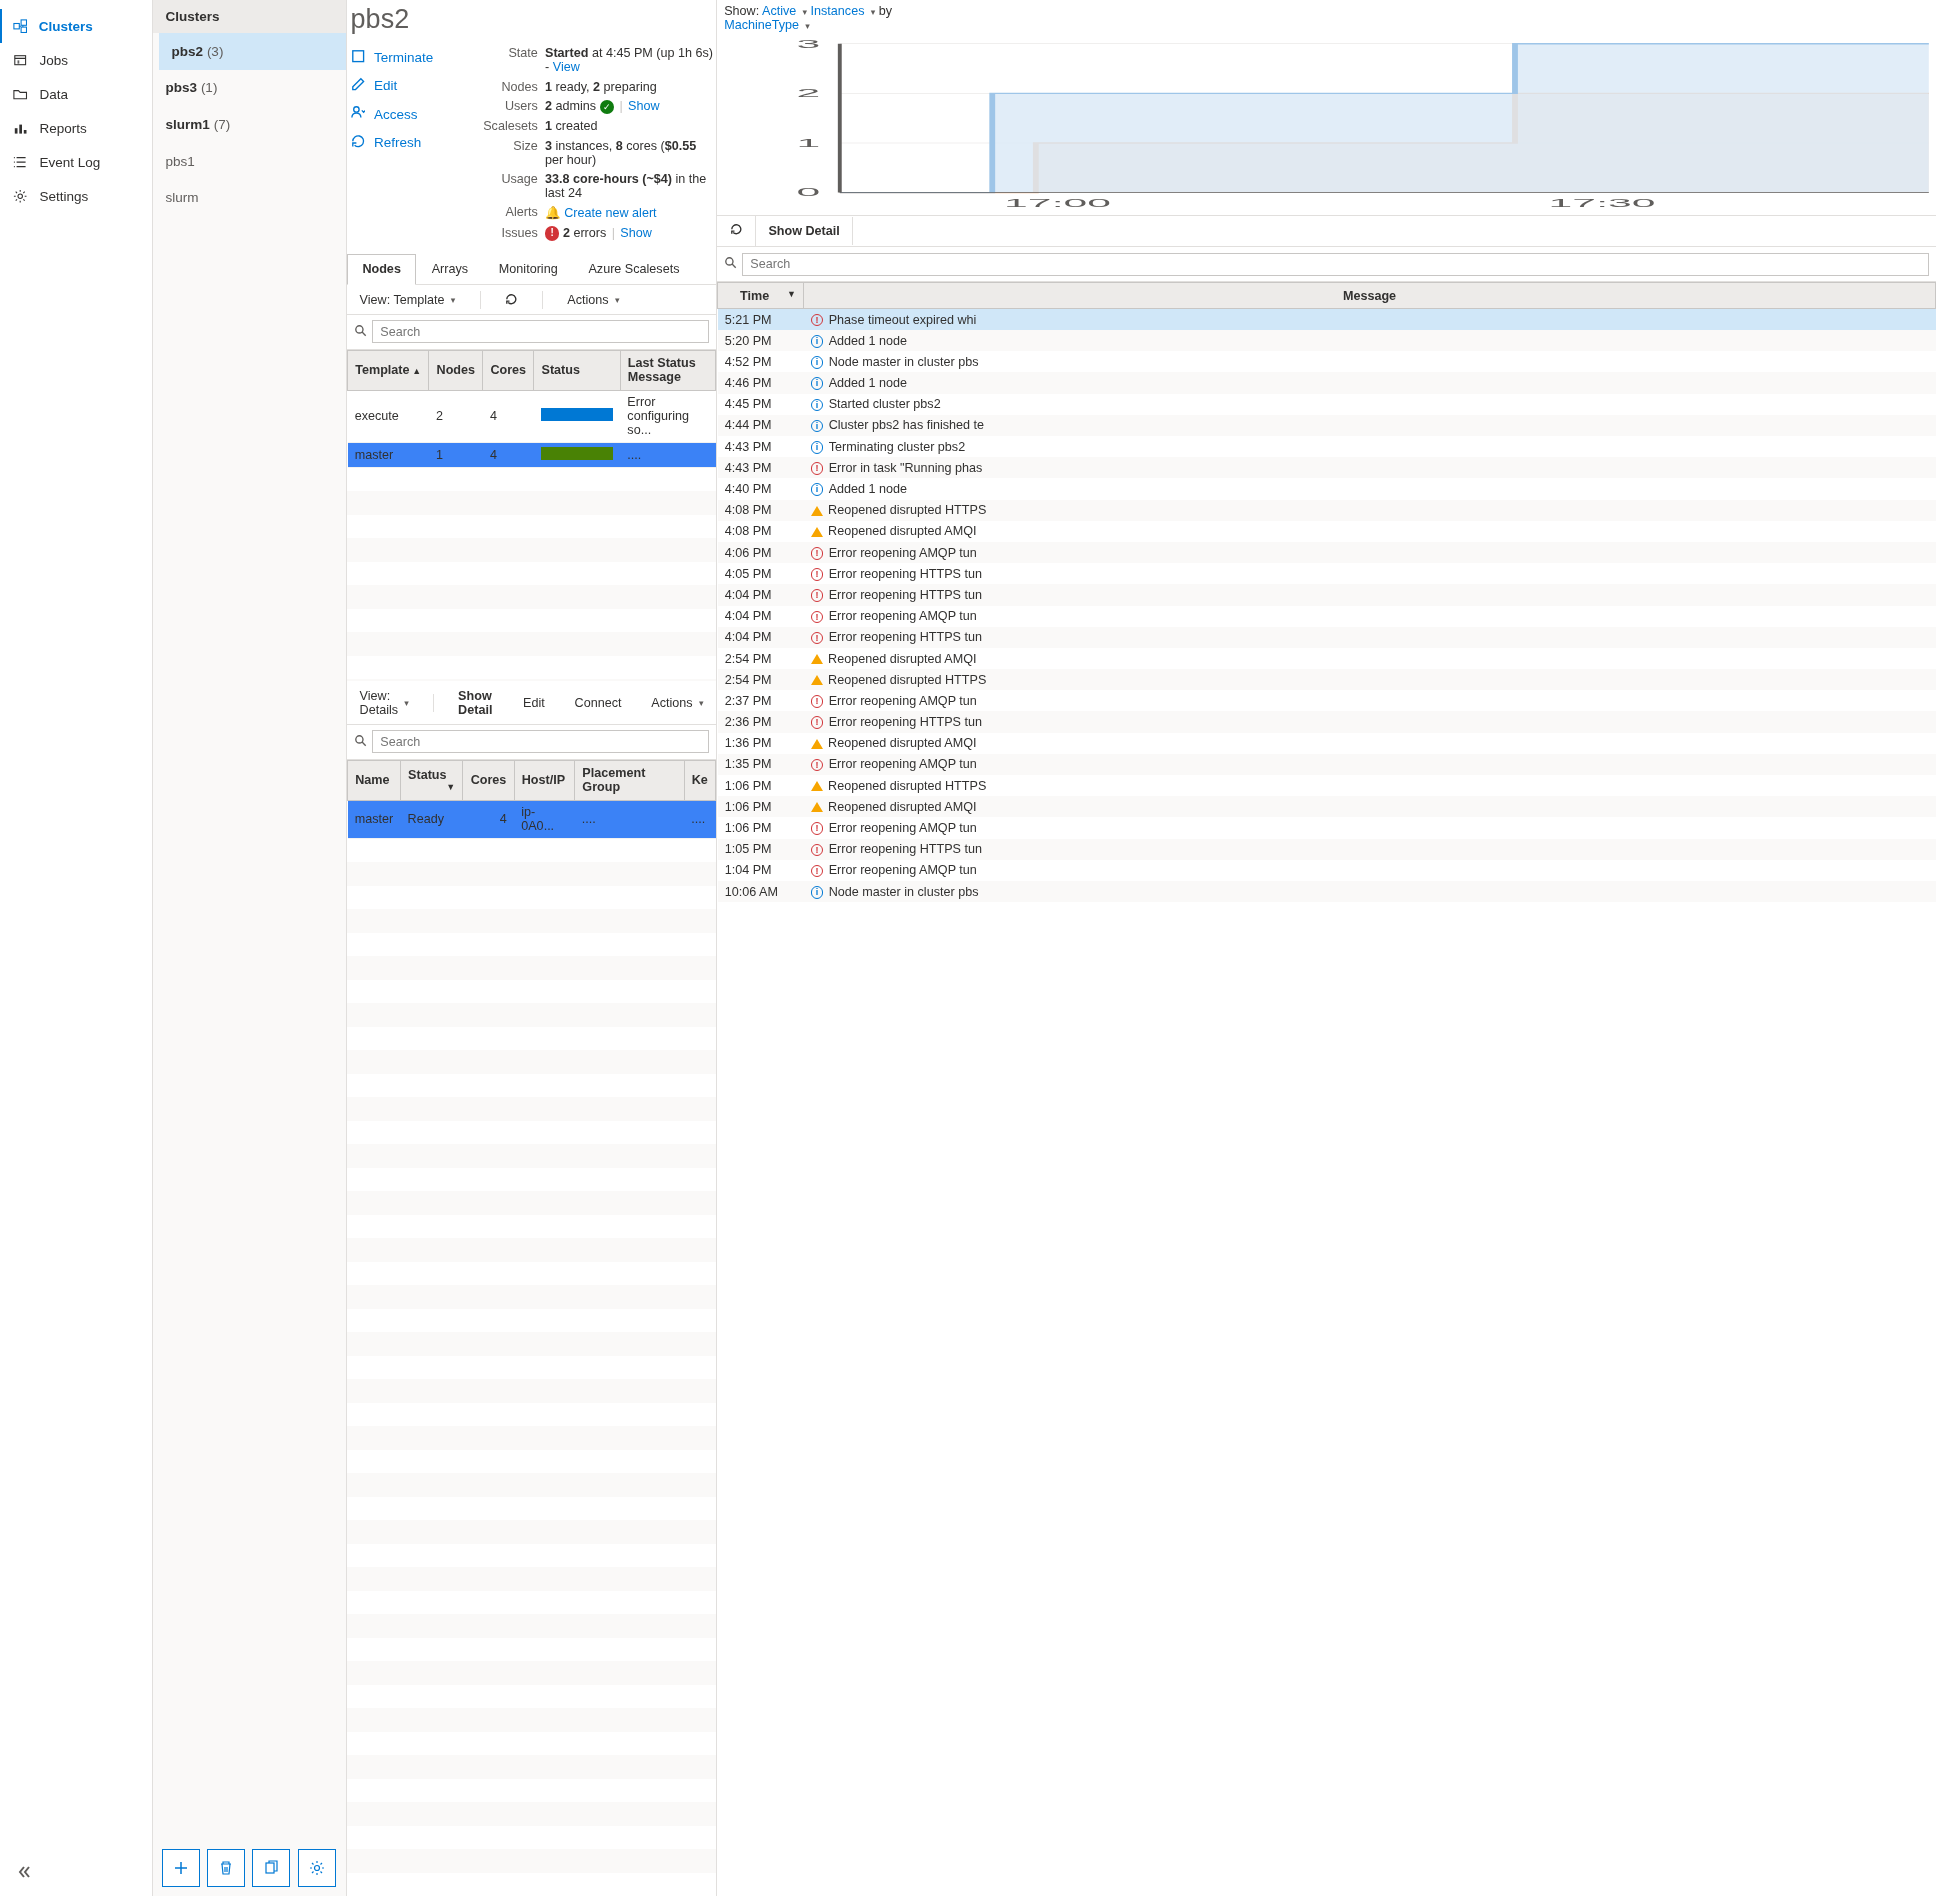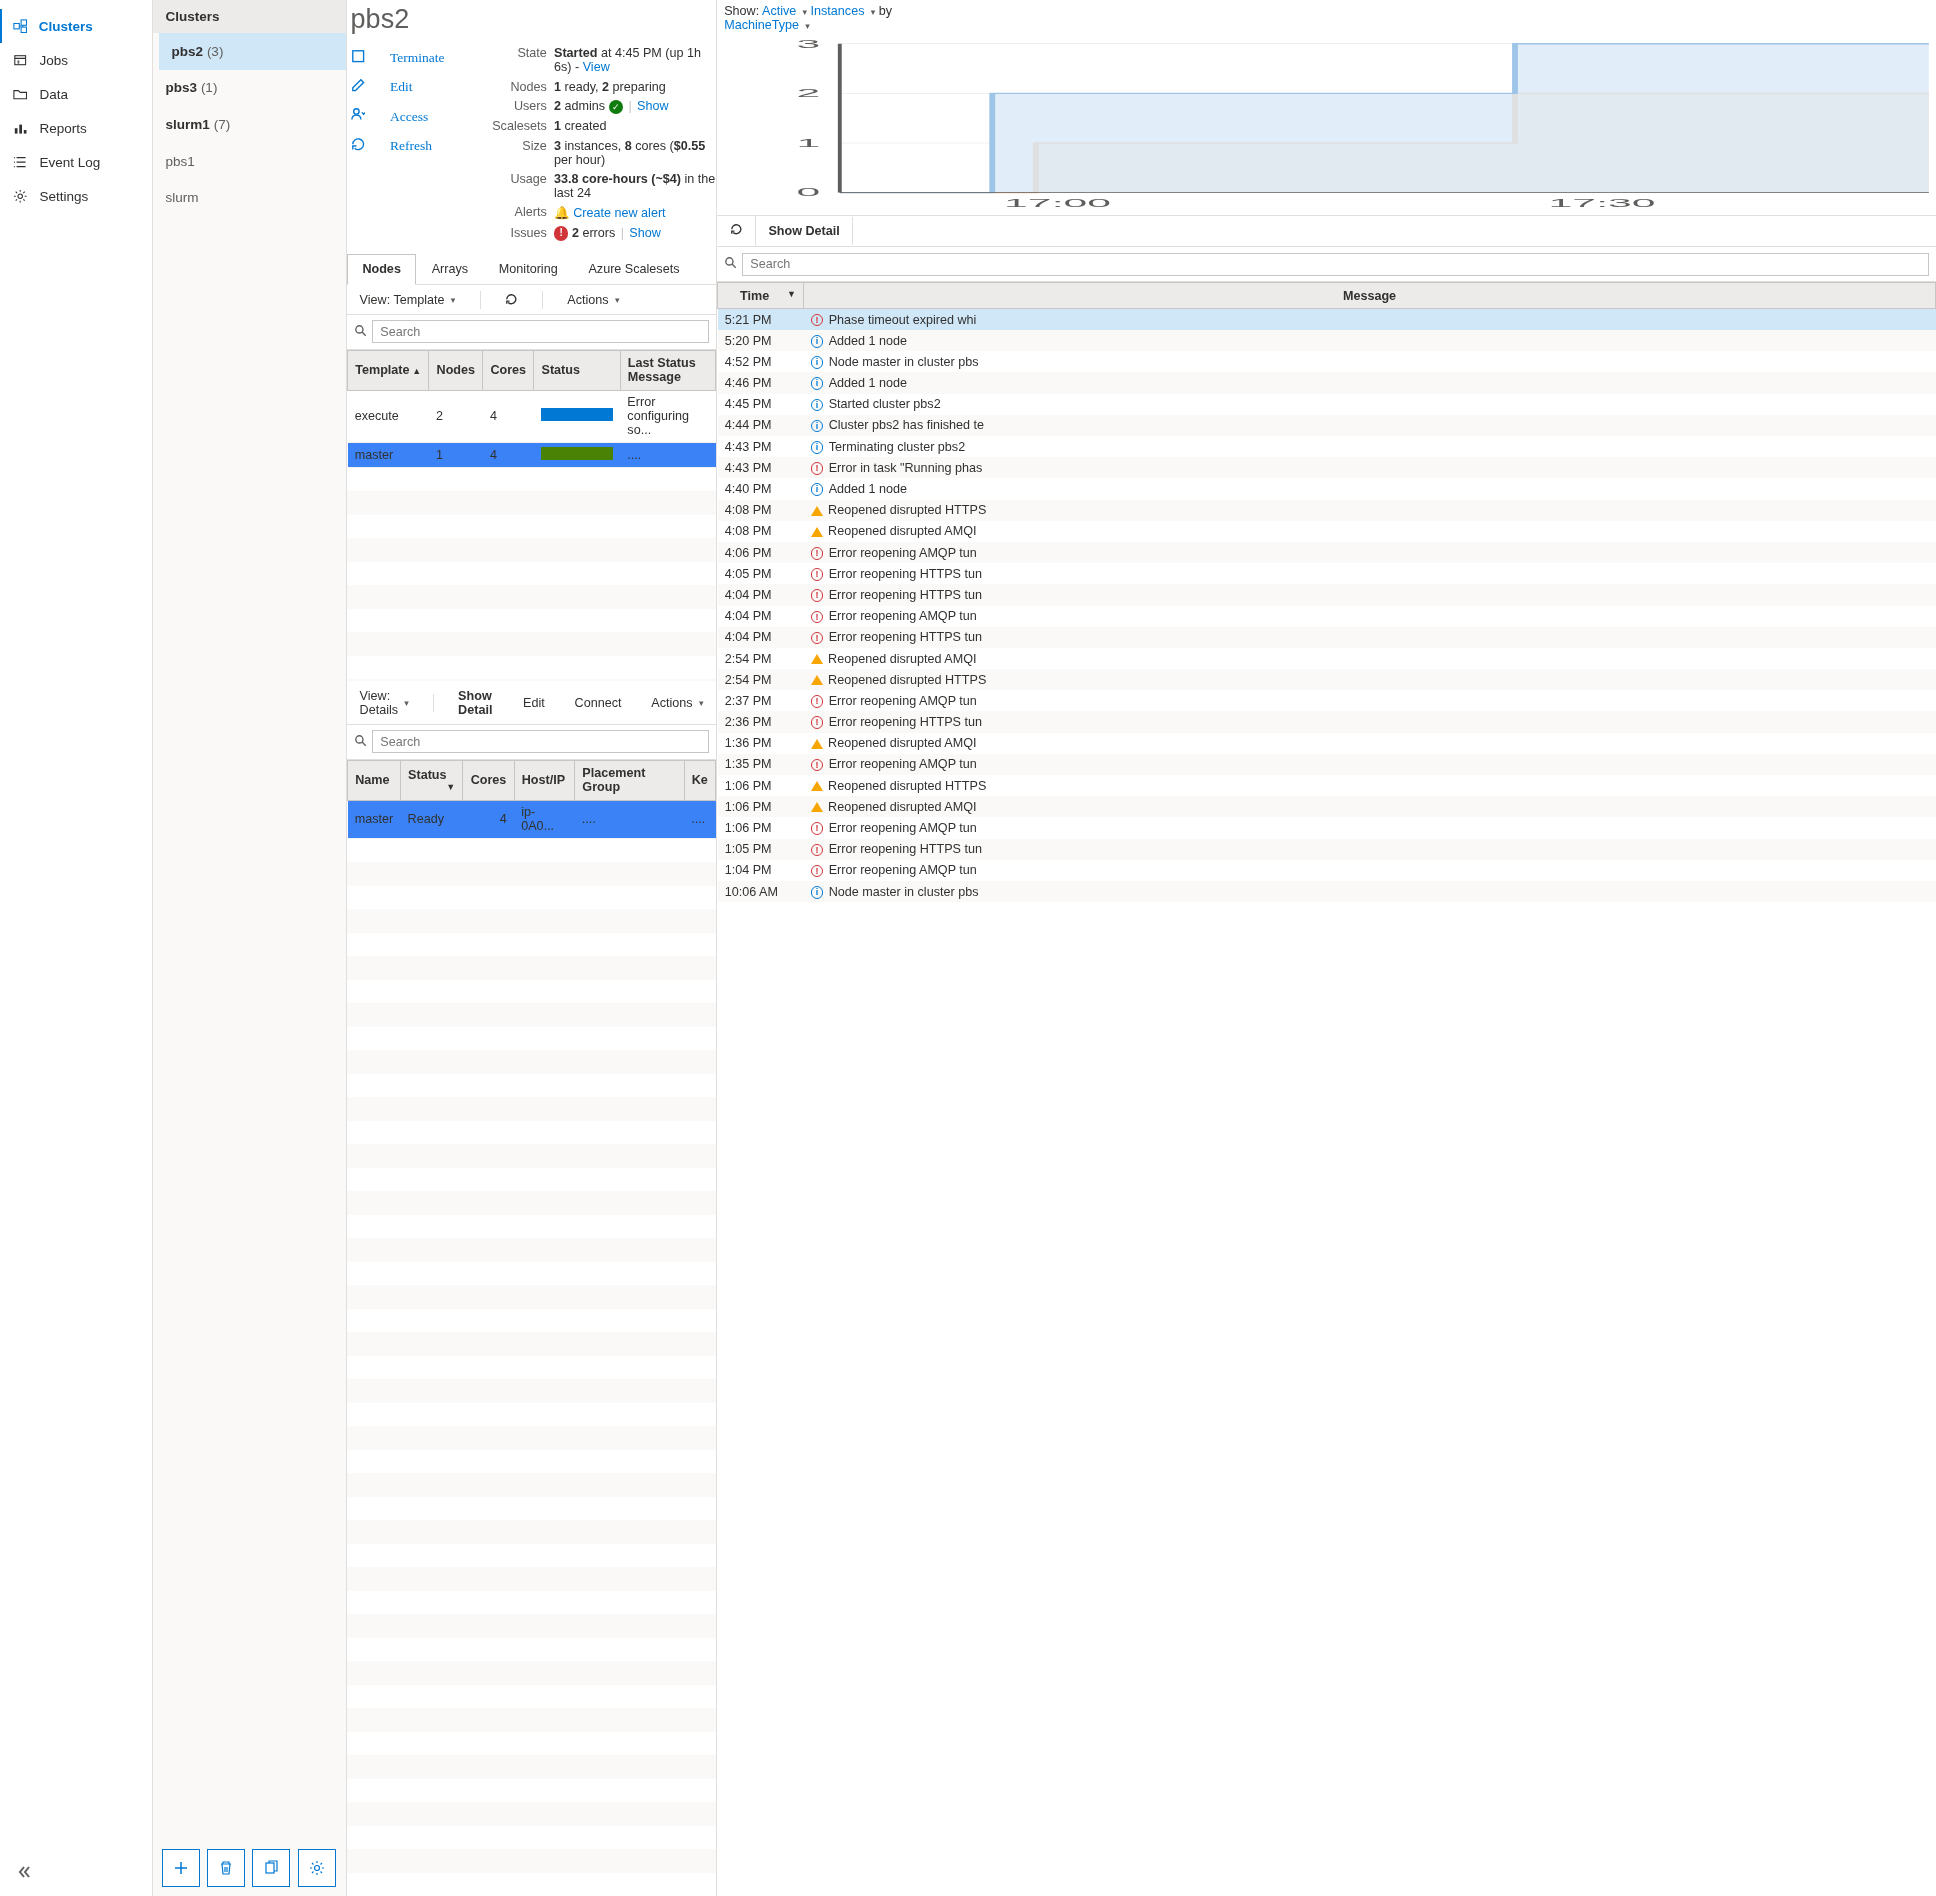--- a/index.html
+++ b/index.html
@@ -23,22 +23,22 @@
 .cluster-count { color: #605e5c; font-weight: 400; }
 .cluster-actions { display: flex; gap: 7.2px; padding: 9px; }
 .icon-btn { width: 38px; height: 38px; border: 0.9px solid #0078d4; background: #fff; display: flex; align-items: center; justify-content: center; cursor: pointer; color: #0078d4; font-size: 18px; }
 
 
 .main { flex: 1; display: flex; min-width: 0; }
 .center { width: 369px; display: flex; flex-direction: column; padding: 0; }
 .cluster-title { font-size: 27px; font-weight: 400; padding: 3.6px 0 9px 3.6px; color: #605e5c; }
 .top-row { display: flex; }
 .actions-col { width: 135px; padding-left: 3.6px; }
-.action-link { display: flex; align-items: center; gap: 25px; padding: 5.4px 0; color: #0078d4; cursor: pointer; font-size: 13.5px; font-family: Liberation Serif, serif; }
-.details-col { flex: 1; font-size: 12.6px; margin-left: 9px; }
+.action-link { display: flex; align-items: center; gap: 9px; padding: 5.4px 0; color: #0078d4; cursor: pointer; font-size: 13.5px; }
+.details-col { flex: 1; font-size: 12.6px; }
 .detail-row { display: flex; padding: 2.7px 0; }
 .detail-label { width: 63px; text-align: right; color: #605e5c; padding-right: 7.2px; }
 .detail-val { flex: 1; }
 .detail-val b { font-weight: 600; }
 .link { color: #0078d4; cursor: pointer; }
 .sep { color: #c8c6c4; margin: 0 5.4px; }
 .badge-ok { display: inline-block; width: 14.4px; height: 14.4px; background: #107c10; border-radius: 50%; color: #fff; font-size: 9px; text-align: center; line-height: 14.4px; vertical-align: middle; }
 .badge-err { display: inline-block; width: 14.4px; height: 14.4px; background: #d13438; border-radius: 50%; color: #fff; font-size: 10px; text-align: center; line-height: 14.4px; vertical-align: middle; font-weight: bold; }
 
 

